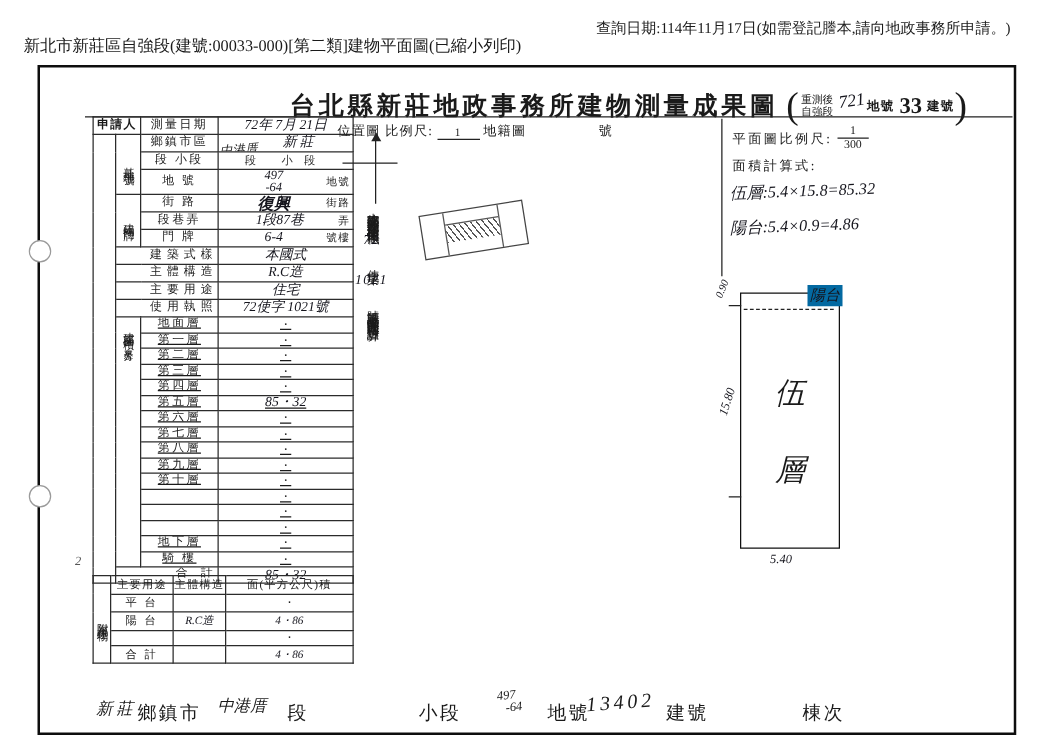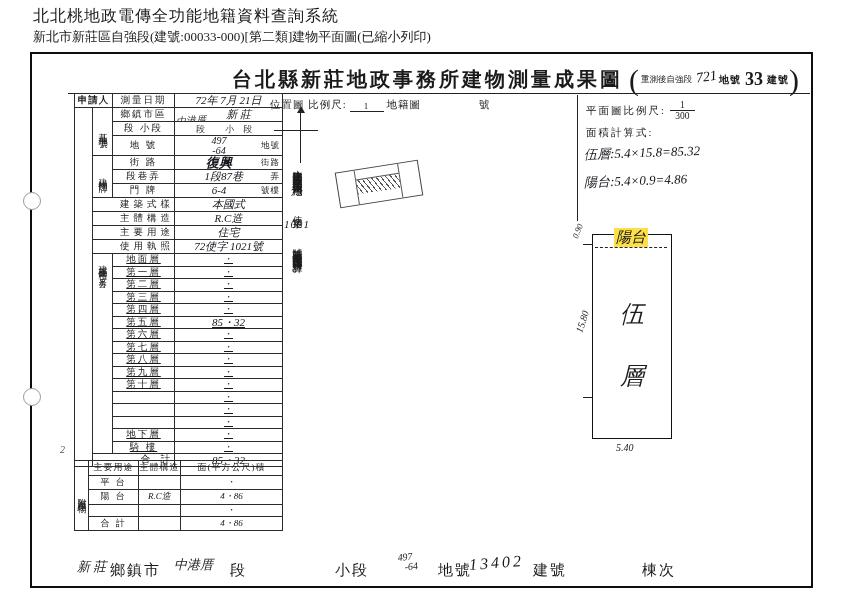--- a/index.html
+++ b/index.html
@@ -1,32 +1,32 @@
 <!DOCTYPE html>
 <html><head>
 <meta charset="utf-8">
 <style>
   html,body{margin:0;padding:0;background:#ffffff;width:841px;height:593px;overflow:hidden;
     font-family:"Liberation Serif","DejaVu Serif",serif;color:#1a1a1a;}
   .page{position:relative;width:841px;height:593px;background:#fff;}
 
   
   .hdr-title{position:absolute;left:33px;top:6px;font-size:16px;letter-spacing:1px;}
-  .hdr-sub{position:absolute;left:33px;top:28px;font-size:13px;}
+  .hdr-sub{position:absolute;left:19px;top:28px;font-size:13px;}
   .hdr-date{position:absolute;left:477px;top:14px;font-size:12px;}
 
   
   .doc{position:absolute;left:30px;top:52px;width:779px;height:532px;border:2px solid #0d0d0d;background:#fff;}
   .rule{position:absolute;left:36px;top:39px;width:742px;border-top:1.3px solid #222;}
 
   .doc-title-row{position:absolute;left:200px;top:4px;display:flex;align-items:center;white-space:nowrap;}
   .doc-title{font-size:20px;font-weight:bold;letter-spacing:3px;}
   .annot{display:flex;align-items:center;margin-left:6px;font-size:11px;}
   .paren{font-size:30px;font-weight:300;line-height:30px;}
-  .stackv{display:inline-flex;flex-direction:row;font-size:8.5px;line-height:1.15;margin:17px 2px;}
+  .stackv{display:inline-flex;flex-direction:column;font-size:8.5px;line-height:1.15;margin:17px 2px;}
   .hand{font-style:italic;color:#15151d;}
   .annot-landno{font-size:14px;transform:rotate(-8deg);margin:0 2px 6px 2px;}
   .annot-bldgno{font-size:18px;font-weight:bold;margin:0 4px;}
   .annot-lbl{font-size:10px;font-weight:bold;letter-spacing:1px;}
 
   
   table{border-collapse:collapse;table-layout:fixed;}
   td{border:1px solid #2b2b2b;padding:0;overflow:hidden;vertical-align:middle;font-size:9.5px;line-height:1;}
   .form{position:absolute;left:42px;top:39px;width:208px;}
   .form tr{height:14px;}
@@ -77,21 +77,21 @@
 
   .sketch{position:absolute;left:305px;top:112px;width:82px;height:34px;transform:rotate(-9deg);border:1px solid #444;}
   .sketch .l1{position:absolute;left:18px;top:0;width:1px;height:100%;background:#555;}
   .sketch .l2{position:absolute;left:62px;top:0;width:1px;height:100%;background:#555;}
   .sketch .hatch{position:absolute;left:19px;top:10px;width:43px;height:14px;
       background:repeating-linear-gradient(60deg,#555 0 1px,transparent 1px 4px);}
   .sketch .l3{position:absolute;left:19px;top:9px;width:43px;height:1px;background:#555;}
 
   .plan-rect{position:absolute;left:560px;top:180px;width:78px;height:203px;border:1.4px solid #111;}
   .plan-dash{position:absolute;left:563px;top:193px;width:72px;border-top:1px dashed #222;}
-  .balcony-lbl{position:absolute;left:582px;top:174px;font-size:15px;background:#fde047;padding:0 2px;font-style:italic;}
+  .balcony-lbl{position:absolute;left:614px;top:174px;font-size:12px;background:#0369a1;padding:0 2px;font-style:italic;}
   .floor-chars{position:absolute;left:578px;top:244px;width:44px;text-align:center;}
   .floor-chars div{font-size:24px;font-style:italic;}
   .floor-chars div:first-child{margin-bottom:30px;}
   .dim-left{position:absolute;left:539px;top:262px;font-size:10px;font-style:italic;transform:rotate(-72deg);}
   .dim-top{position:absolute;left:538px;top:172px;font-size:8.5px;font-style:italic;transform:rotate(-68deg);}
   .dim-bottom{position:absolute;left:584px;top:388px;font-size:10px;font-style:italic;}
   .tick{position:absolute;width:10px;height:1px;background:#222;}
 
   .note1{position:absolute;left:266px;top:446px;font-size:11px;letter-spacing:1px;white-space:nowrap;}
   .note1 .hand{font-size:13px;margin:0 8px;}
@@ -104,22 +104,22 @@
 
   
   .punch{position:absolute;width:16px;height:16px;border:1px solid #9a9a9a;border-radius:50%;left:-9px;background:#fff;}
   .pencil2{position:absolute;left:28px;top:390px;font-size:10px;color:#555;font-style:italic;}
 </style>
 </head>
 <body>
 
 <div class="page">
 
-  <div class="hdr-title">北北桃地政電傳全功能地籍資料查詢系統</div>
   <div class="hdr-sub">新北市新莊區自強段(建號:00033-000)[第二類]建物平面圖(已縮小列印)</div>
+  <div class="hdr-date">查詢日期:114年11月17日(如需登記謄本,請向地政事務所申請。)</div>
 
   <div class="doc">
 
     <div class="doc-title-row">
       <span class="doc-title">台北縣新莊地政事務所建物測量成果圖</span>
       <span class="annot">
         <span class="paren">(</span>
         <span class="stackv">
           <span>重測後</span>
           <span>自強段</span>

